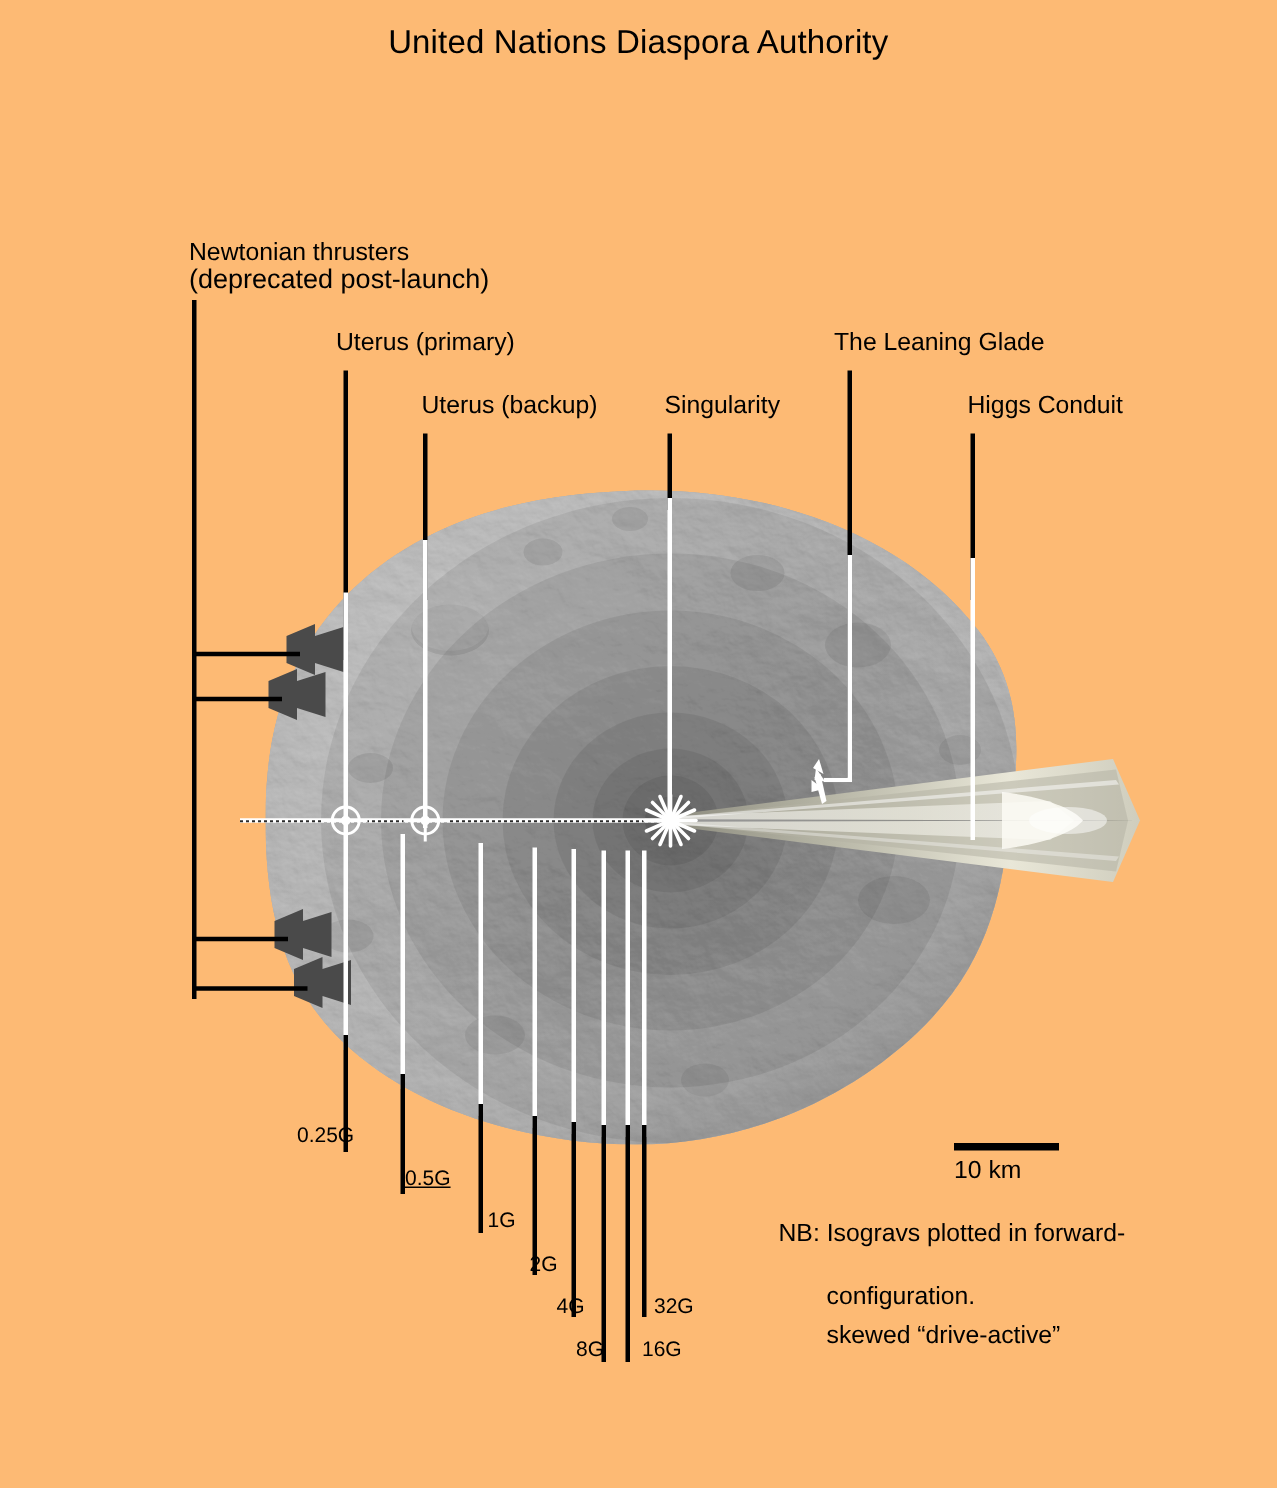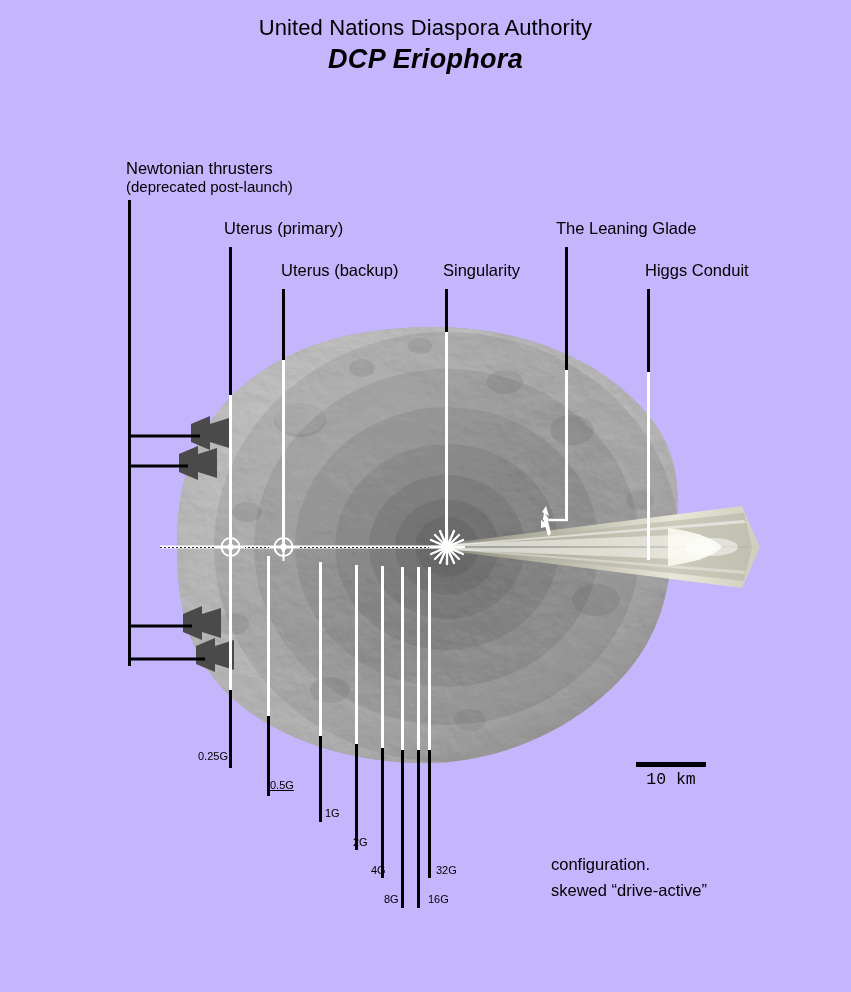--- a/index.html
+++ b/index.html
@@ -7,56 +7,55 @@
   body{
     font-family:"Liberation Sans", sans-serif;
     color:#000;
     -webkit-font-smoothing:antialiased;
   }
   #page{
     position:relative;
     width:851px;
     height:992px;
     overflow:hidden;
-    background:#c4b5fd;
+    background:#fdba74;
   }
 
   
   .title-block{
     position:absolute; left:0; top:14px; width:851px;
     text-align:center;
   }
   .t-org{ font-size:22px; line-height:28px; letter-spacing:.1px; }
   .t-ship{ font-size:27px; line-height:34px; font-weight:bold; font-style:italic; letter-spacing:.3px; }
   .t-sub{ font-size:20px; line-height:27px; }
 
   
   .stage{ position:absolute; left:0; top:0; width:851px; height:992px; }
   .stage svg{ position:absolute; left:0; top:0; }
 
   
   .lbl{ position:absolute; font-size:16.5px; line-height:20px; white-space:nowrap; }
-  .lbl.small{ font-size:15px; line-height:17px; }
-  .lbl.iso{ font-size:11px; }
+  .lbl.small{ font-size:18px; line-height:17px; }
+  .lbl.iso{ font-size:14px; }
 
   .note{
     position:absolute; font-size:16.5px; line-height:21px; white-space:pre;
   }
   .scale-label{
-    position:absolute; font-size:16.5px; line-height:20px; text-align:center;font-family:Liberation Mono, monospace;
+    position:absolute; font-size:16.5px; line-height:20px; text-align:left;
   }
 </style>
 </head>
 <body>
 
 <div id="page">
 
   <div class="title-block">
     <div class="t-org">United Nations Diaspora Authority</div>
-    <div class="t-ship">DCP Eriophora</div>
   </div>
 
   <div class="stage">
     <svg width="851" height="992" viewBox="0 0 851 992">
       <defs>
 
         <filter id="rock" x="-20%" y="-20%" width="140%" height="140%">
           <feTurbulence type="fractalNoise" baseFrequency="0.022 0.03" numOctaves="5" seed="7" result="n"></feTurbulence>
           <feDiffuseLighting in="n" lighting-color="#c2c2c2" surfaceScale="2.2" result="lit">
             <feDistantLight azimuth="115" elevation="58"></feDistantLight>
@@ -274,16 +273,17 @@
   <div class="lbl iso" style="left:270px; top:775px;text-decoration:underline;">0.5G</div>
   <div class="lbl iso" style="left:325px; top:803px;">1G</div>
   <div class="lbl iso" style="left:353px; top:832px;">2G</div>
   <div class="lbl iso" style="left:371px; top:860px;">4G</div>
   <div class="lbl iso" style="left:384px; top:889px;">8G</div>
   <div class="lbl iso" style="left:428px; top:889px;">16G</div>
   <div class="lbl iso" style="left:436px; top:860px;">32G</div>
 
   <div class="scale-label" style="left:636px; top:770px; width:70px;">10 km</div>
 
+  <div class="note" style="left:519px; top:812px;">NB: Isogravs plotted in forward-</div>
   <div class="note" style="left:551px; top:880px;">skewed “drive-active”</div>
   <div class="note" style="left:551px; top:854px;">configuration.</div>
 
 </div>
 
 </body></html>

